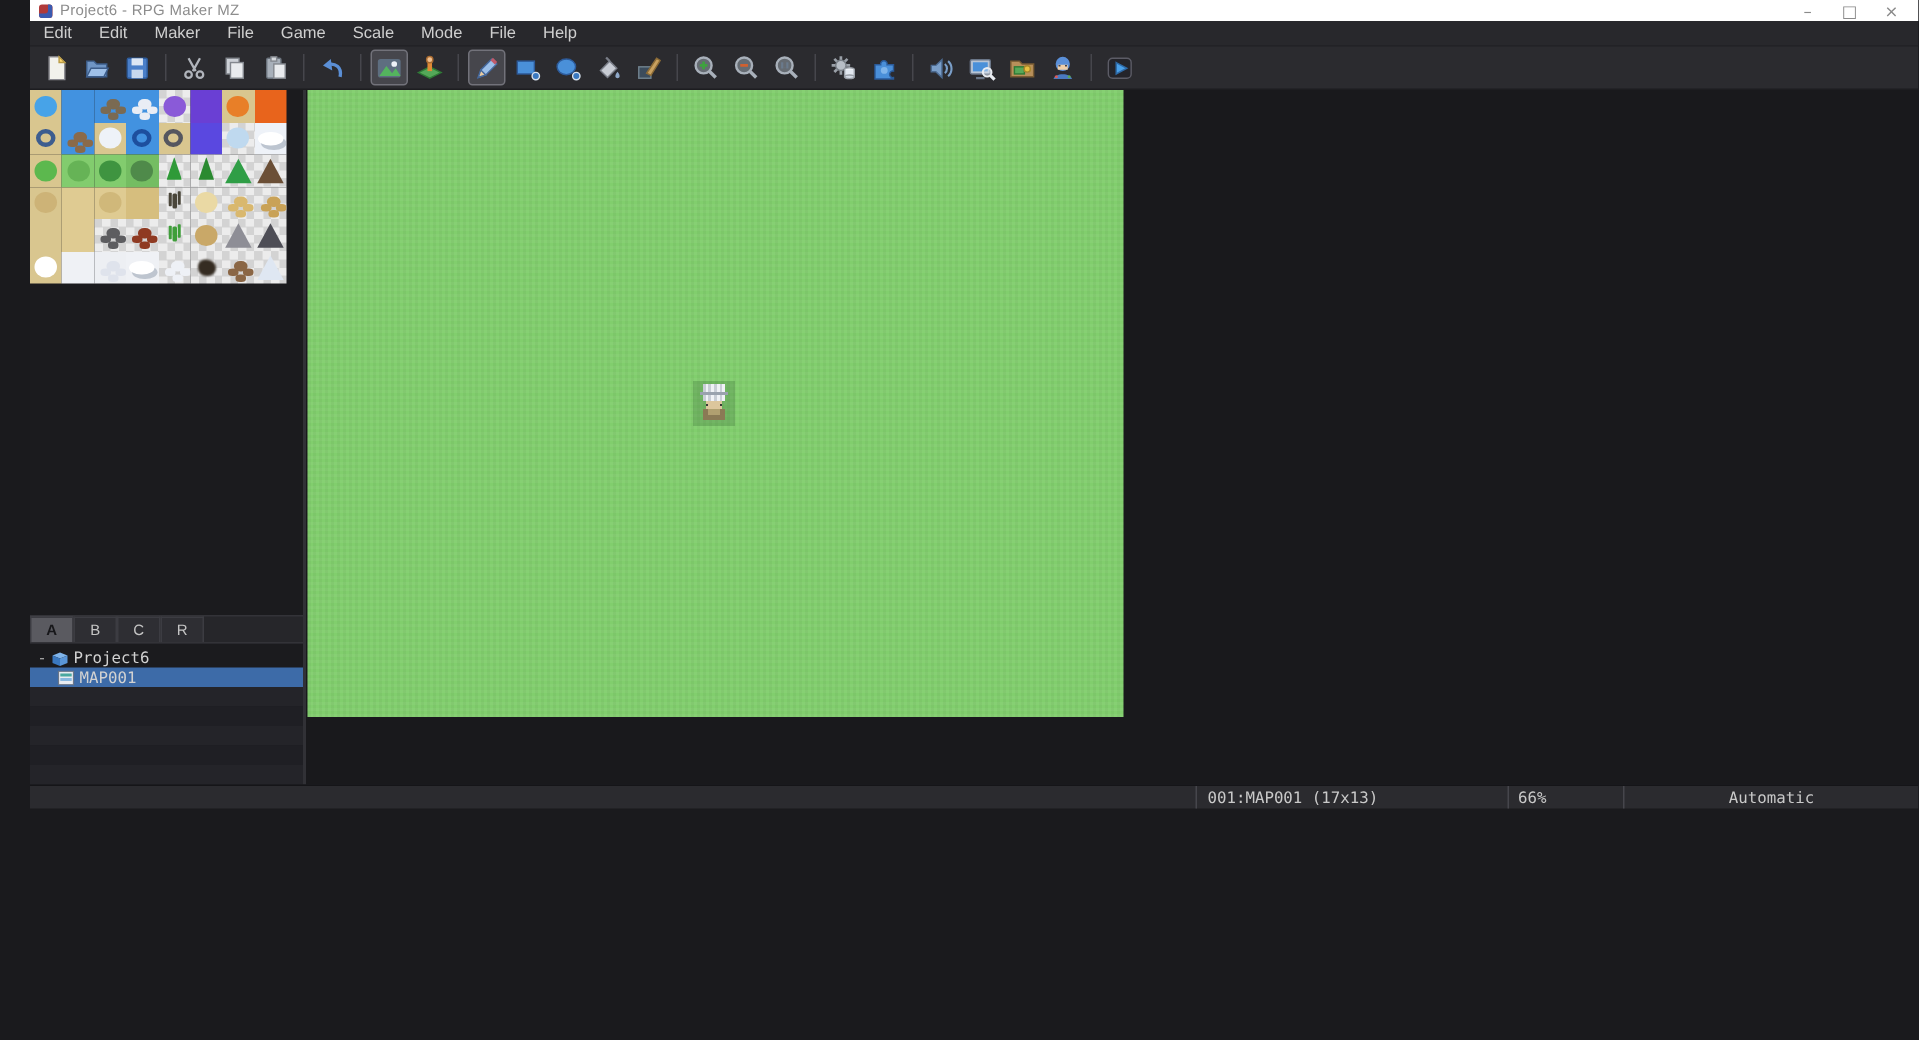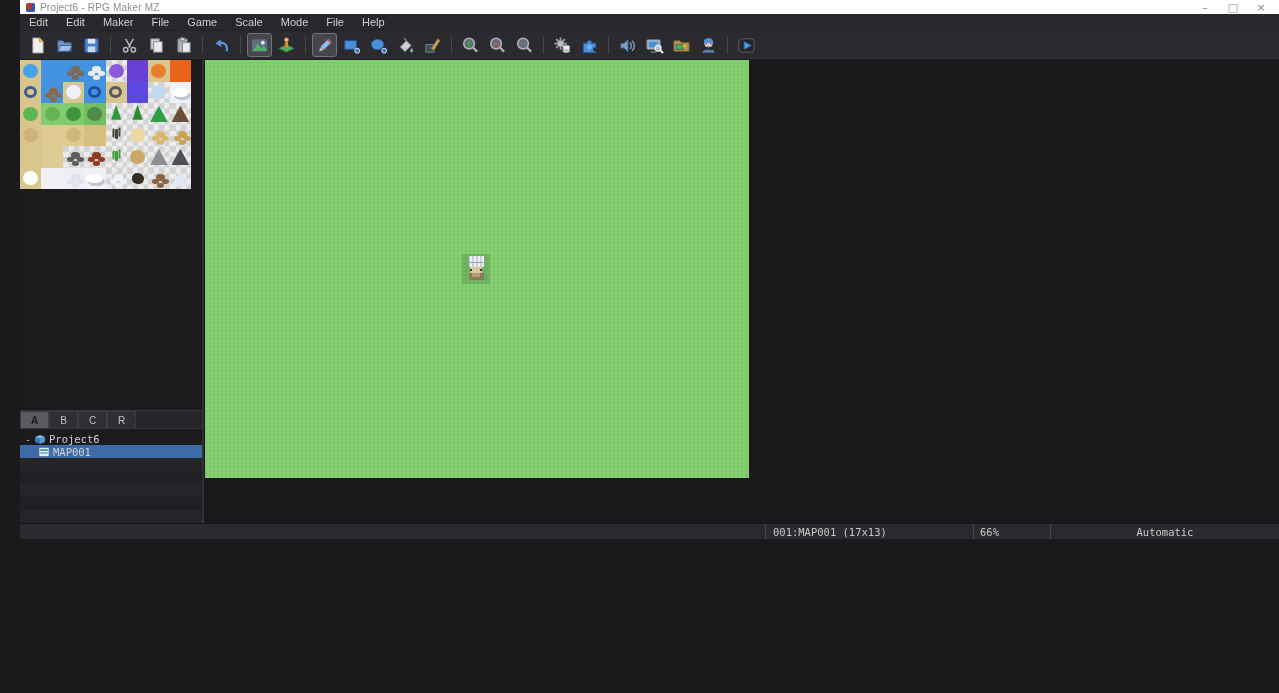--- a/index.html
+++ b/index.html
@@ -92,21 +92,21 @@
   .player-start { position:absolute; left:257px; top:194px; width:28px; height:30px;
                   background:rgba(30,60,35,.18); }
   .player-start svg { width:100%; height:100%; }
 
   
   .statusbar { height:16px; background:#2b2b2f; border-top:1px solid #151518;
                display:flex; align-items:center; font-family:"DejaVu Sans Mono", monospace;
                font-size:10.5px; color:#c9c9c9; flex:0 0 auto; }
   .sb-cell { height:100%; display:flex; align-items:center; border-left:1px solid #46464c; }
   .sb-spacer { width:745px; border-left:none; }
-  .sb-map { width:208px; padding-left:7px; }
+  .sb-map { width:208px; padding-left:7px;margin-left:32px; }
   .sb-zoom { width:77px; padding-left:6px; }
   .sb-mode { flex:1; justify-content:center; }
 </style>
 </head>
 <body>
 
 <div class="window">
 
   <div class="titlebar">
     <div class="app-icon"></div>

